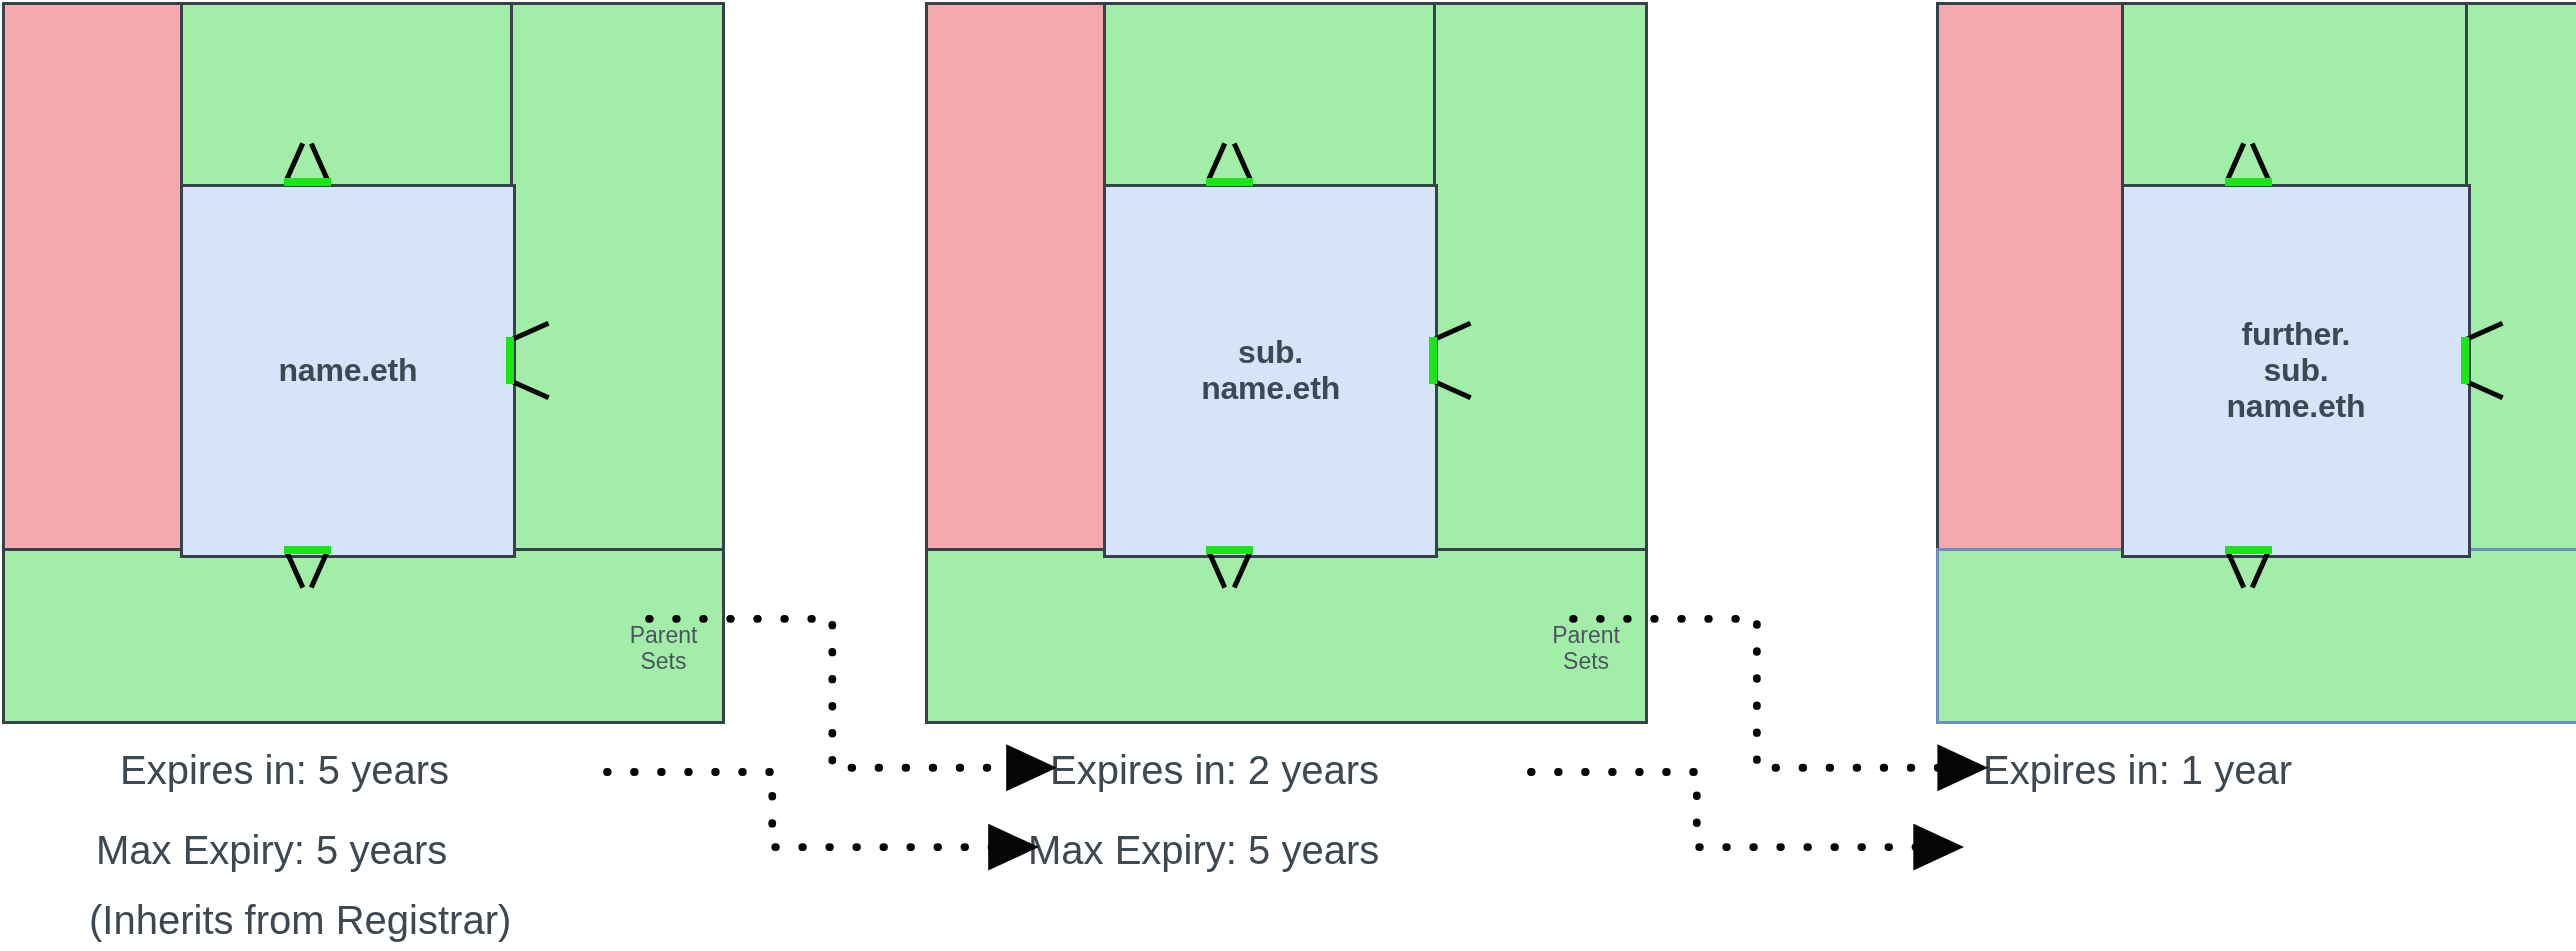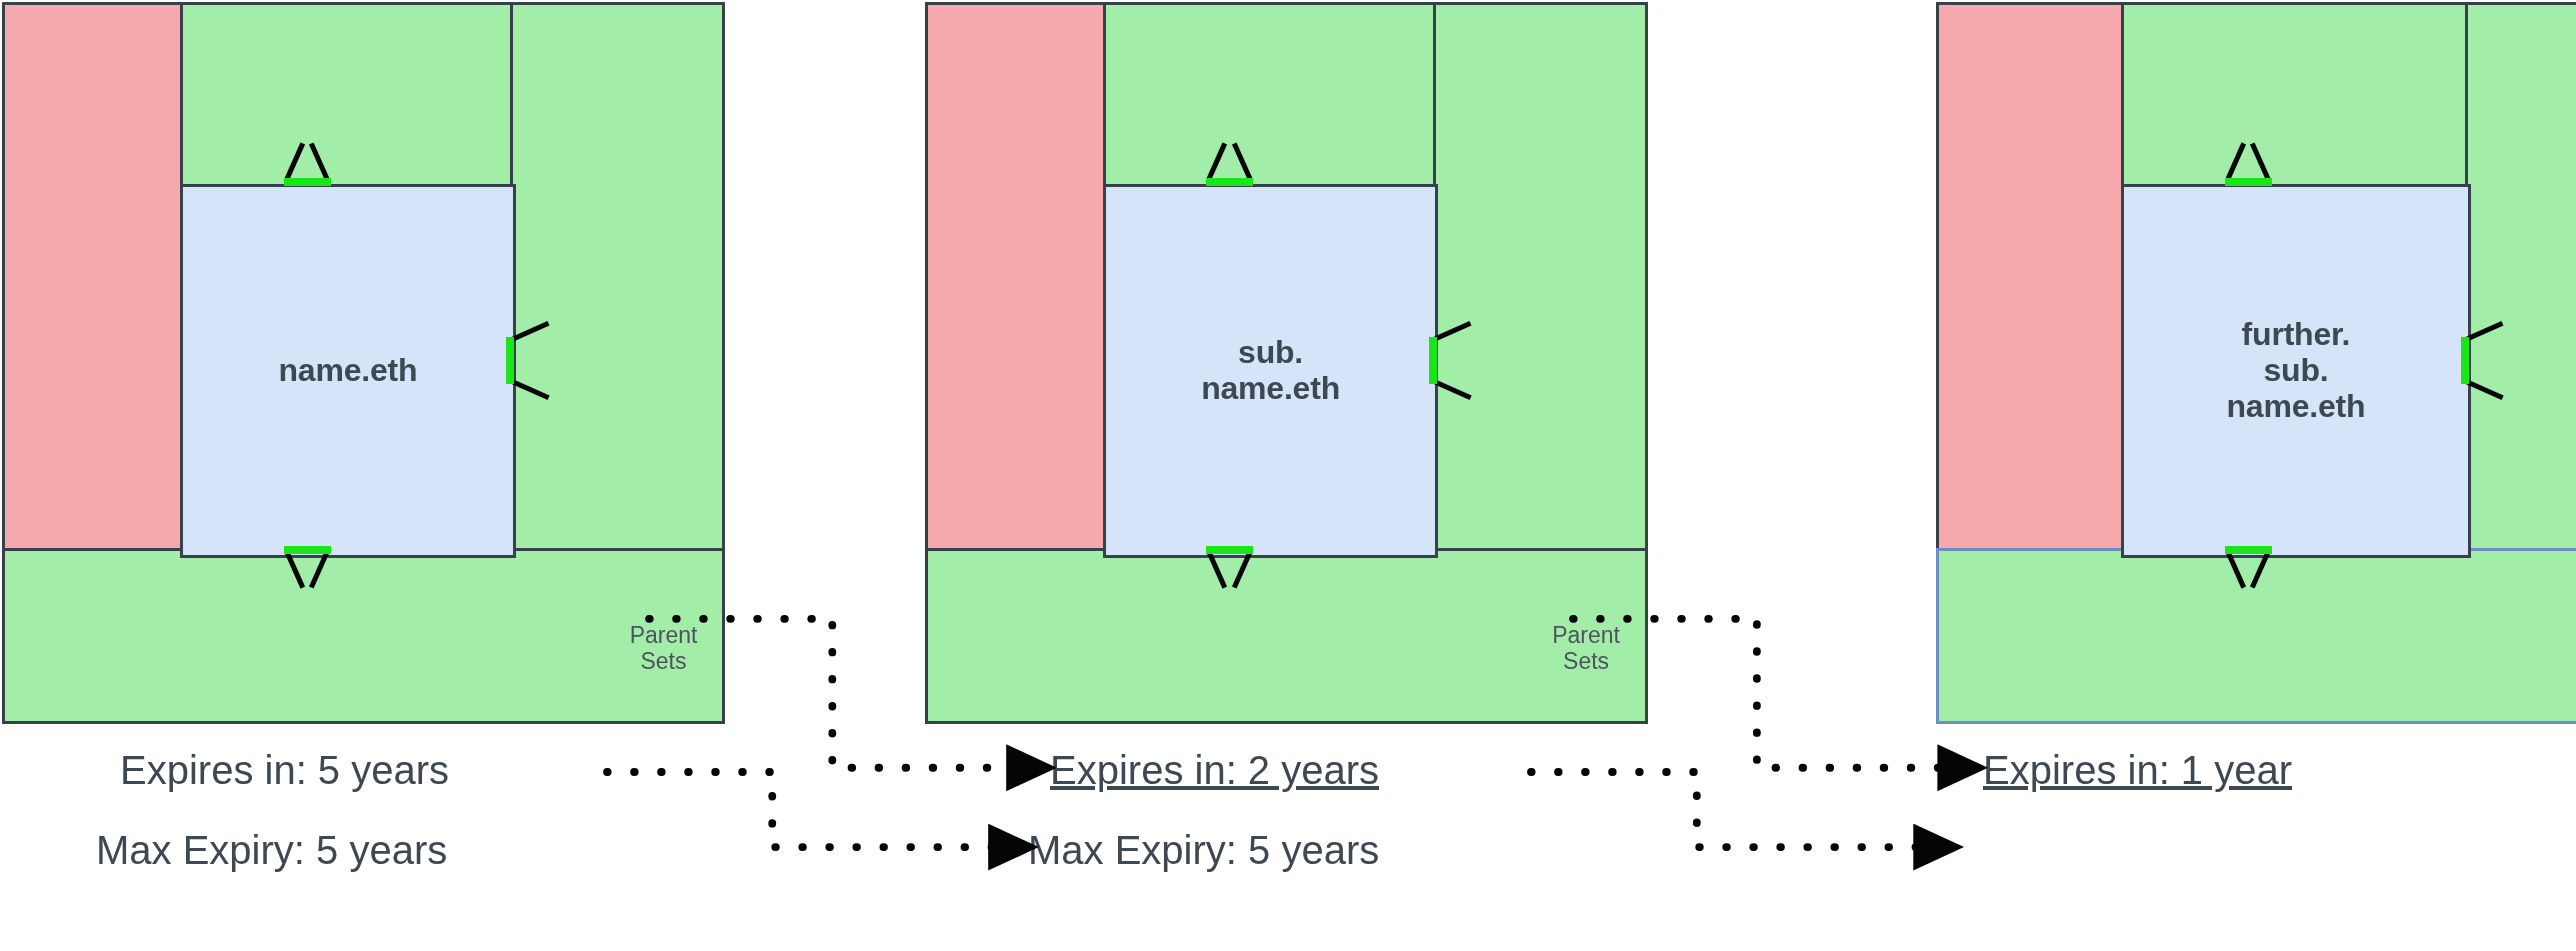--- a/index.html
+++ b/index.html
@@ -159,25 +159,26 @@
       </div>
     <div class="door door-bottom" style="left:calc(24.6% + 88px);top:calc(75.6% - 2.4px);">
       <div class="leaf l"></div>
         <div class="leaf r"></div>
         <div class="bar"></div>
       </div>
   </div>
 
   <div class="caption" style="left:120px;  top:748px;">Expires in: 5 years</div>
   <div class="caption" style="left:96px;  top:828px;">Max Expiry: 5 years</div>
+  <div class="caption" style="left:89px;  top:898px;">(Inherits from Registrar)</div>
 
-  <div class="caption" style="left:1050px; top:748px;text-decoration:underline;">Expires in: 2 years</div>
+  <div class="caption" style="left:1050px; top:748px;">Expires in: 2 years</div>
   <div class="caption" style="left:1028px; top:828px;">Max Expiry: 5 years</div>
 
-  <div class="caption" style="left:1983px; top:748px;text-decoration:underline;">Expires in: 1 year</div>
+  <div class="caption" style="left:1983px; top:748px;">Expires in: 1 year</div>
 
   <svg id="wires" viewBox="0 0 4287 1583" xmlns="http://www.w3.org/2000/svg">
     <defs>
       <marker id="arw" markerWidth="7" markerHeight="7" refX="1.2" refY="3" orient="auto" markerUnits="strokeWidth">
         <path d="M0,0 L6.5,3 L0,6 z" fill="#050505"></path>
       </marker>
     </defs>
 
     <path d="M 1080,1030 L 1385,1030 L 1385,1278 L 1690,1278" fill="none" stroke="#050505" stroke-width="13" stroke-linecap="round" stroke-dasharray="1 44" marker-end="url(#arw)"></path>
 

